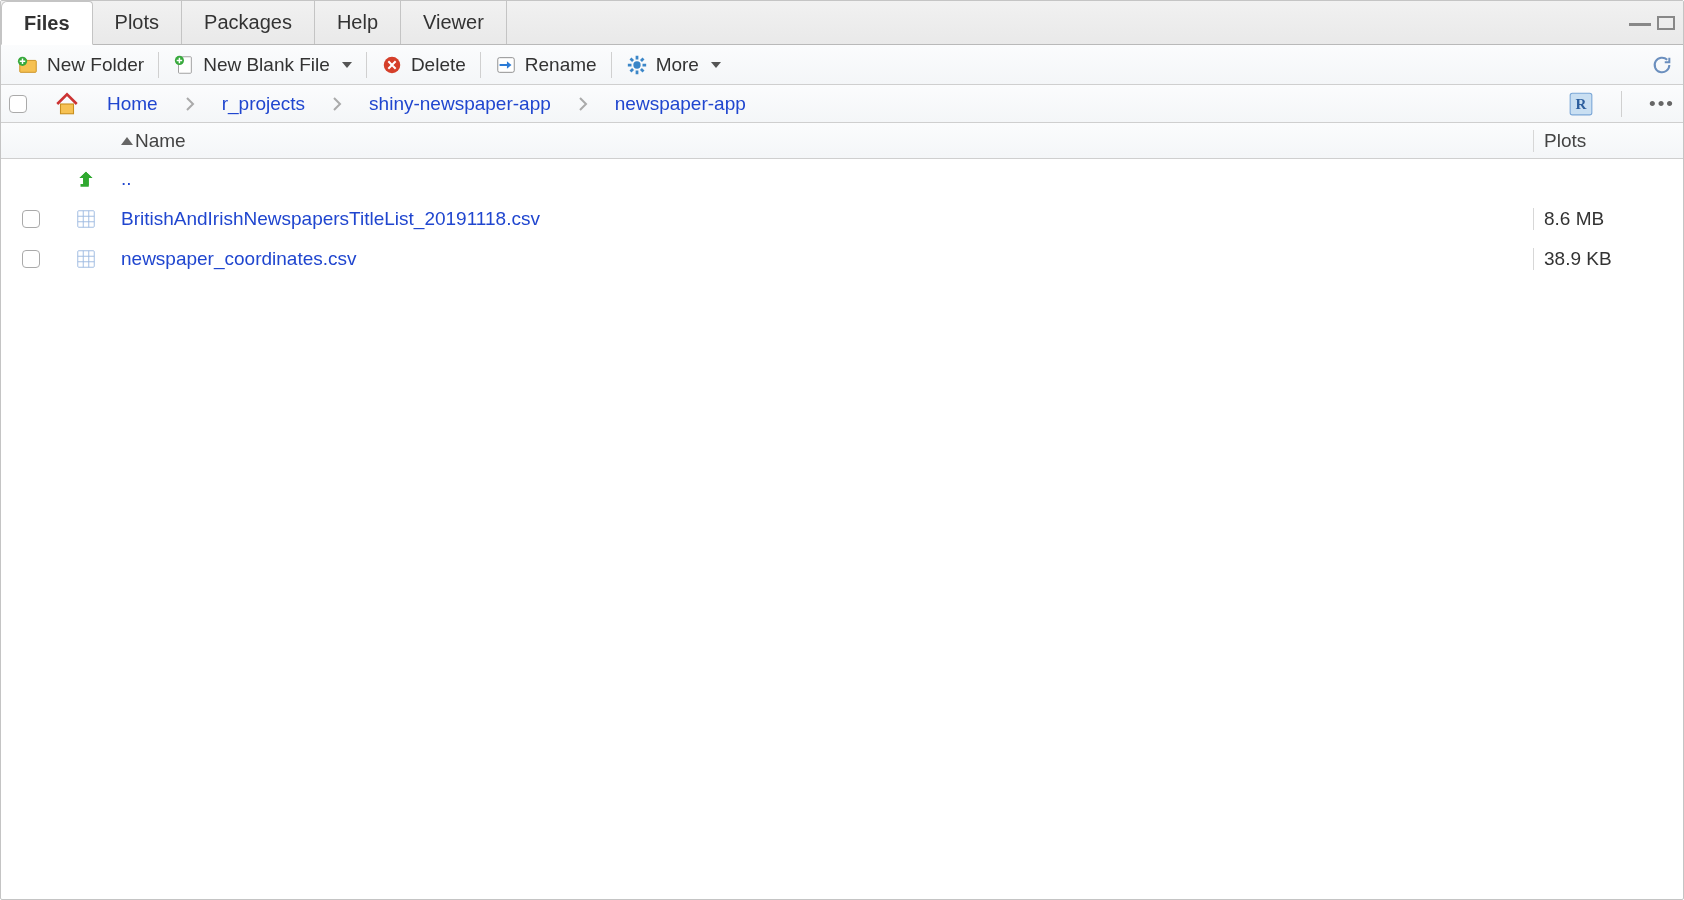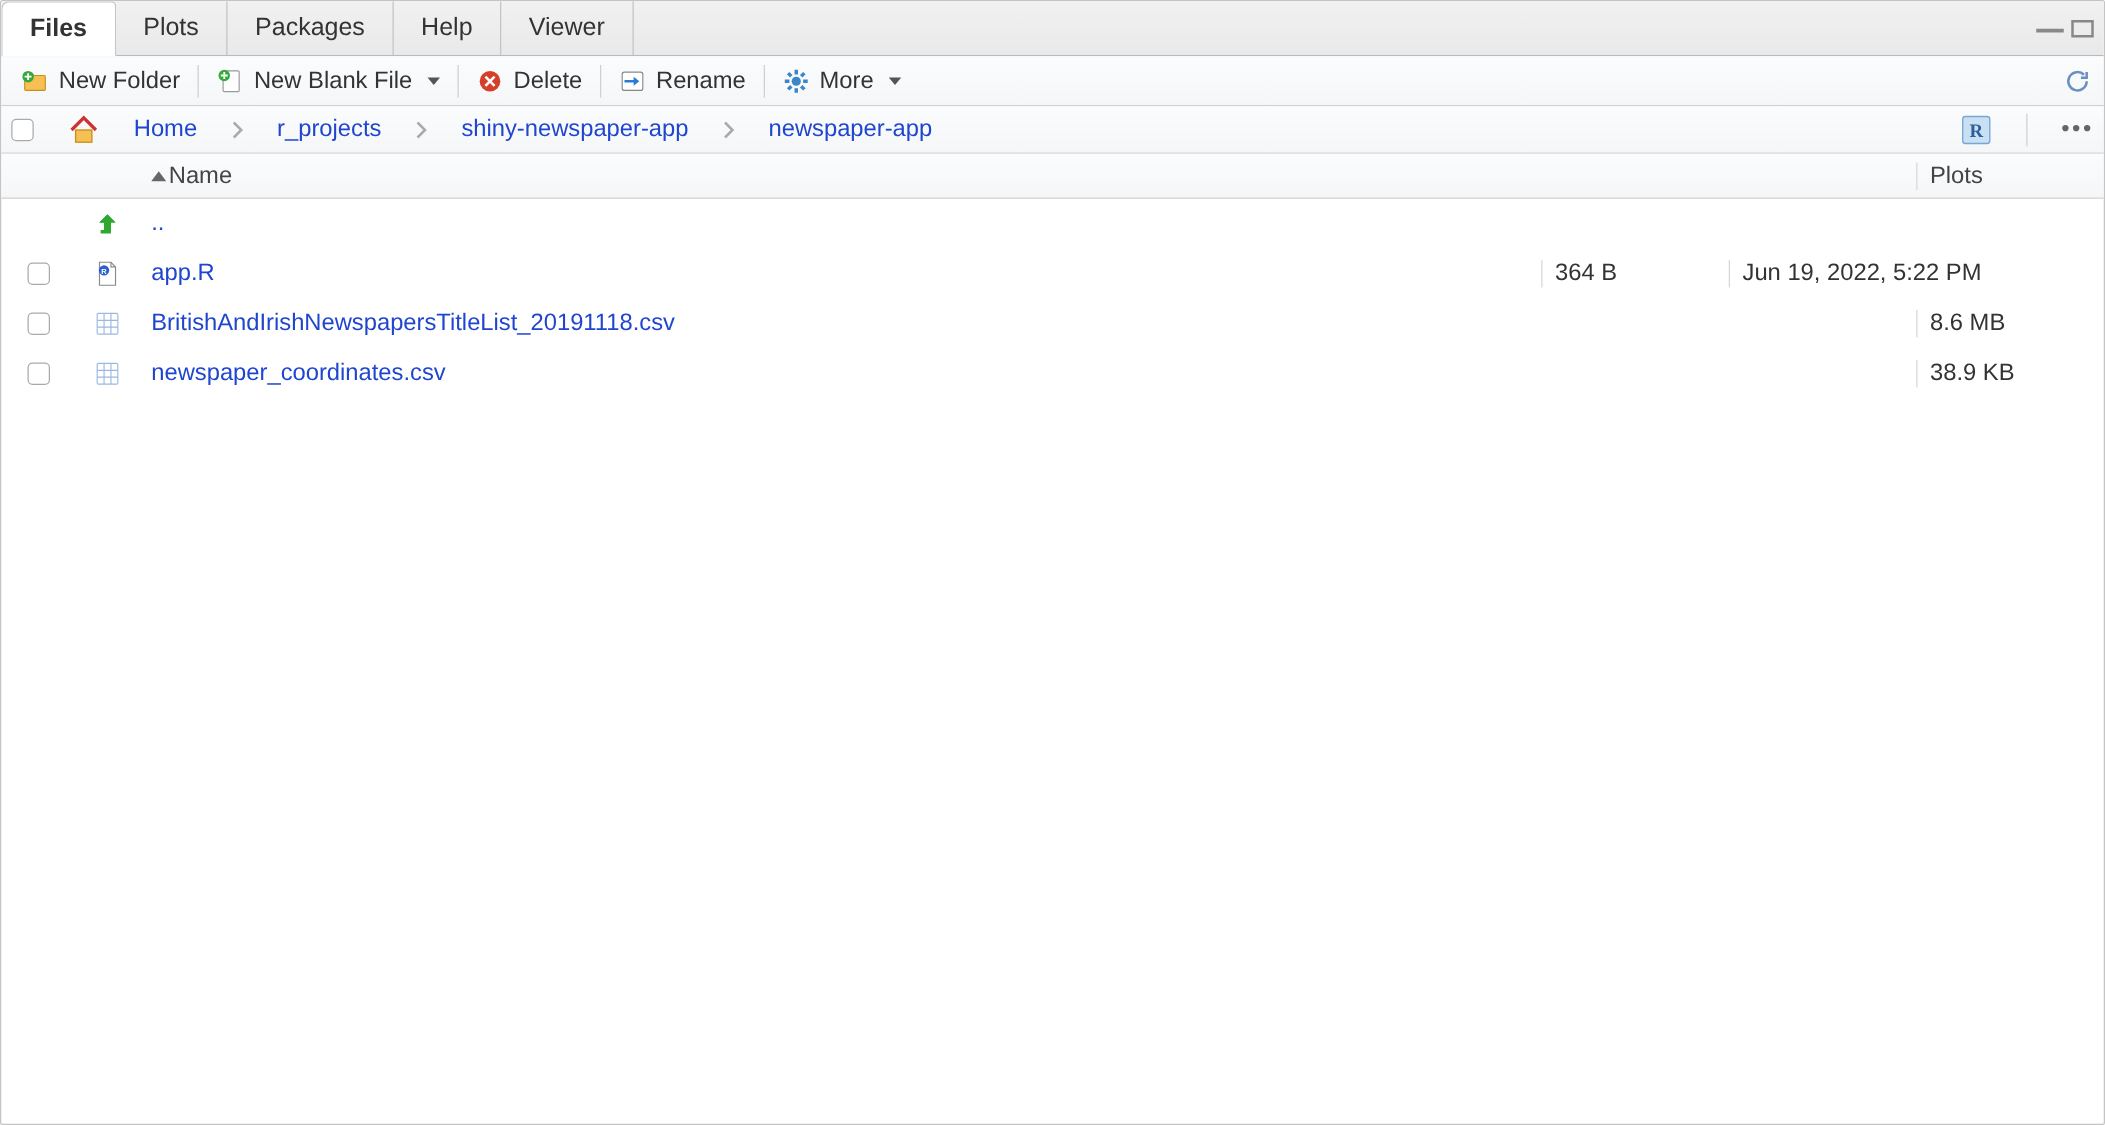--- a/index.html
+++ b/index.html
@@ -268,38 +268,20 @@
           <path d="M9 19h9" stroke="#2fa82f" stroke-width="3" transform="translate(-3,0)"></path>
         </svg>
       </div>
       <div class="col-name">
           <span class="file-link">..</span>
         </div>
       <div class="col-size"></div>
       <div class="col-mod"></div>
     </div>
 
-    <div class="row">
-      <div class="col-check">
-          <div class="chk"></div>
-        </div>
-      <div class="col-icon">
-        <svg class="icon" viewBox="0 0 24 24">
-          <path d="M5 2h10l4 4v16H5z" fill="#fff" stroke="#888"></path>
-          <path d="M15 2v4h4" fill="none" stroke="#888"></path>
-          <circle cx="9" cy="9" r="4.5" fill="#2d5fcf"></circle>
-          <text x="9" y="12" text-anchor="middle" font-size="6.5" fill="#fff" font-weight="bold">R</text>
-        </svg>
-      </div>
-      <div class="col-name">
-          <span class="file-link">app.R</span>
-        </div>
-      <div class="col-size">364 B</div>
-      <div class="col-mod">Jun 19, 2022, 5:22 PM</div>
-    </div>
 
     <div class="row">
       <div class="col-check">
           <div class="chk"></div>
         </div>
       <div class="col-icon">
         <svg class="icon" viewBox="0 0 24 24">
           <rect x="3" y="3" width="18" height="18" rx="1" fill="#fff" stroke="#9bb9e0"></rect>
           <path d="M3 9h18M3 15h18M9 3v18M15 3v18" stroke="#9bb9e0" stroke-width="1"></path>
         </svg>

